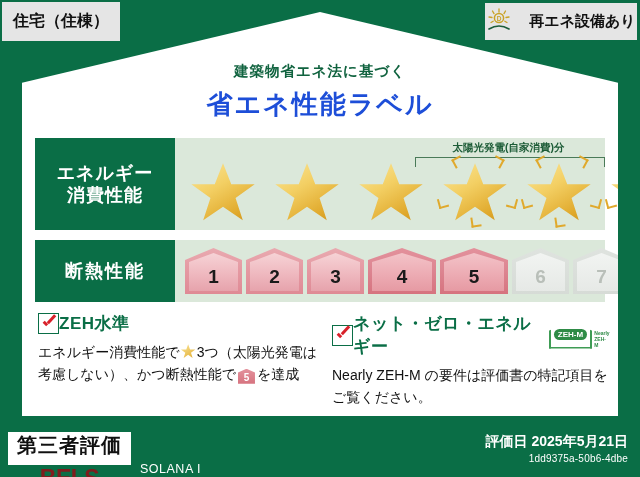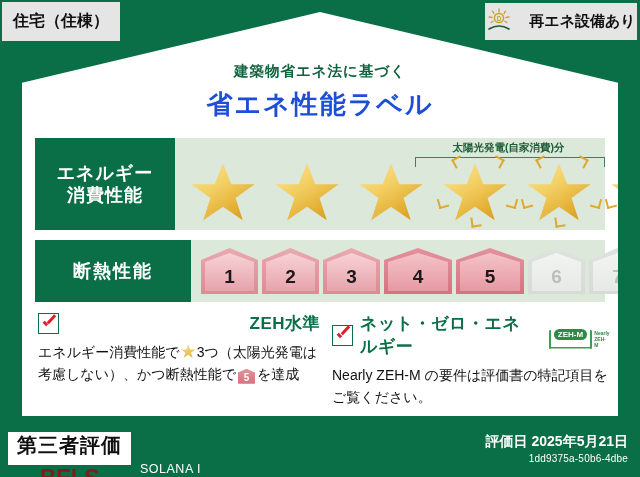--- a/index.html
+++ b/index.html
@@ -48,21 +48,21 @@
   }
   #row-energy{left:13px;top:126px;width:570px;height:92px;}
   #row-insul {left:13px;top:228px;width:570px;height:62px;}
 
   .row-label{
     background:#0a6e46;color:#fff;font-weight:bold;
     display:flex;flex-direction:column;align-items:center;justify-content:center;
     line-height:1.25;flex:0 0 auto;
   }
   #row-energy .row-label{width:140px;font-size:18px;letter-spacing:1px;}
-  #row-insul  .row-label{width:156px;font-size:18px;letter-spacing:2px;}
+  #row-insul  .row-label{width:140px;font-size:18px;letter-spacing:2px;}
   .row-body{position:relative;flex:1 1 auto;}
 
   
   #solar-caption{
     position:absolute;left:236px;top:3px;width:195px;text-align:center;
     font-size:10.5px;color:#1d5c37;font-weight:bold;white-space:nowrap;
   }
   #solar-bracket{
     position:absolute;left:240px;top:19px;width:188px;height:9px;
     border:1.6px solid #4a7a58;border-bottom:none;
@@ -121,21 +121,21 @@
     background:linear-gradient(180deg,#f2f4f2 0%,#e6e9e6 100%);
     clip-path:polygon(50% 0%,100% 24%,100% 100%,0% 100%,0% 24%);
     z-index:1;
   }
   .house.off .num{color:#b9bfb9;}
 
   
   .zeh{position:absolute;top:300px;}
   #zeh-left{left:16px;width:282px;}
   #zeh-right{left:310px;width:278px;}
-  .zeh-head{display:flex;align-items:center;gap:7px;margin-bottom:7px;justify-content:space-between;}
+  .zeh-head{display:flex;align-items:center;gap:0;margin-bottom:7px;}
   .check-box{
     width:19px;height:19px;border:1.4px solid #0a6e46;background:#fff;
     position:relative;flex:0 0 auto;
   }
   .check-box::before{
     content:"";position:absolute;left:3.5px;top:8px;width:5px;height:2.8px;
     background:#d8212a;transform:rotate(45deg);
   }
   .check-box::after{
     content:"";position:absolute;left:6.5px;top:3.5px;width:10.5px;height:2.8px;

